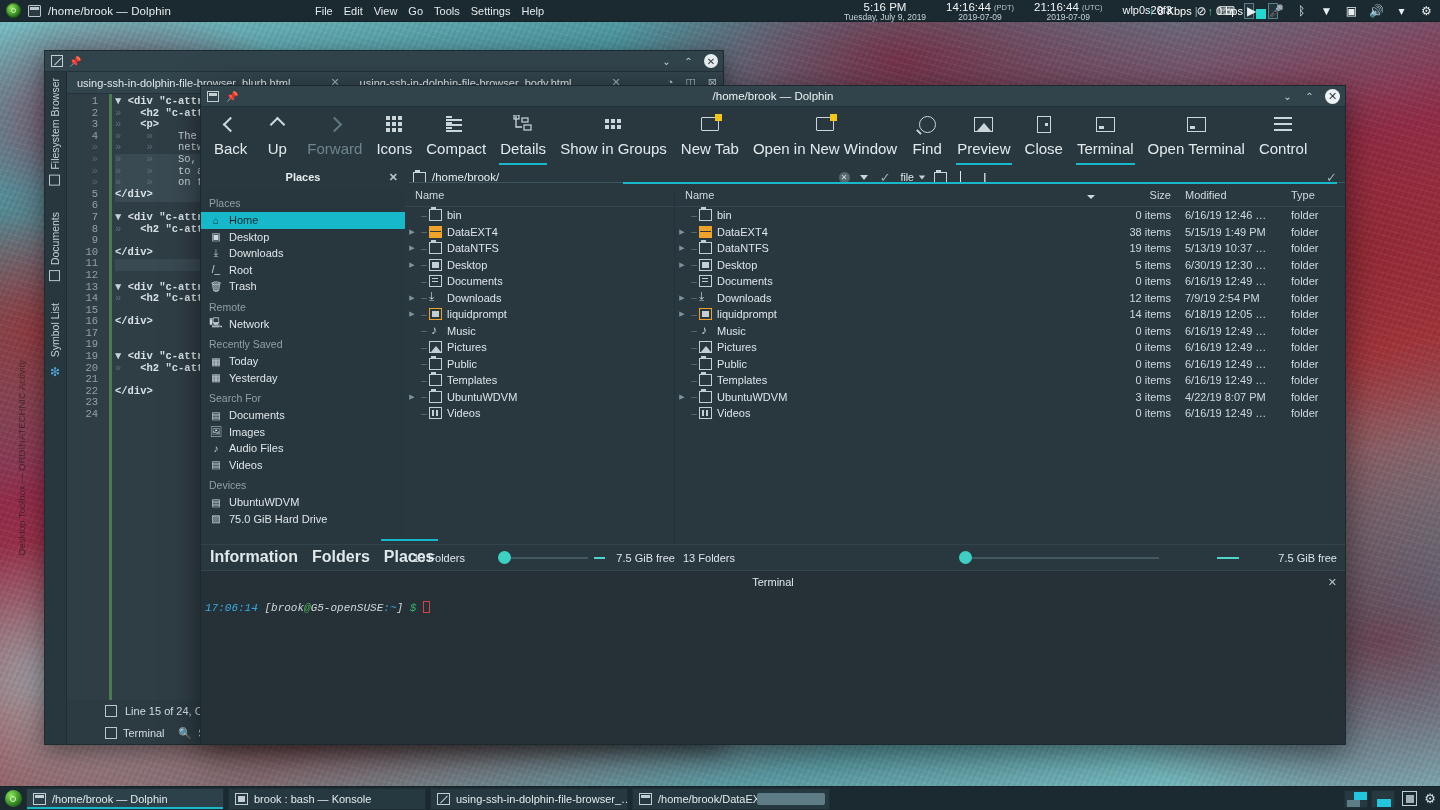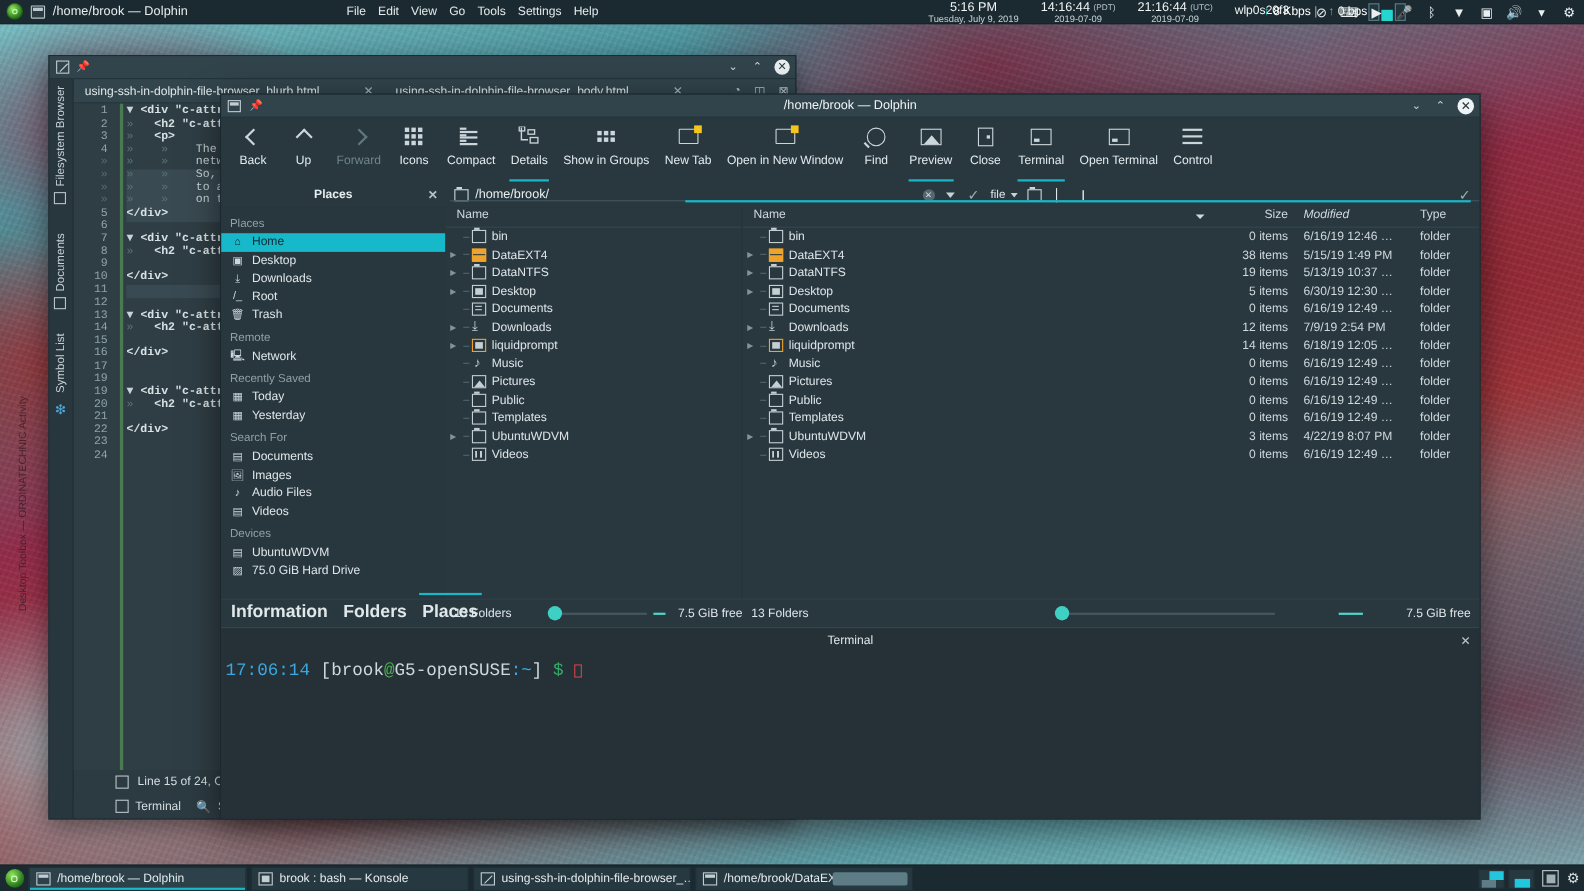--- a/index.html
+++ b/index.html
@@ -146,21 +146,21 @@
   #dolphin .titlebar .ttl{ position:absolute; left:0; right:0; text-align:center; font-size:11.5px; color:#eef4f6;}
   #dolphin .titlebar .rgt{ position:absolute; right:5px; display:flex; gap:9px; align-items:center;}
   #dolphin .titlebar .rgt .x{ width:15px;height:15px;border-radius:50%;background:#eef3f5;color:#2b3a41;display:flex;align-items:center;justify-content:center;font-size:11px;}
 
   
   .toolbar{ height:58px; background:#29383f; display:flex; align-items:flex-start; padding:6px 0 0 6px; }
   .tbtn{
     min-width:46px; padding:0 7px; height:50px; display:flex; flex-direction:column; align-items:center;
     justify-content:flex-start; gap:5px; position:relative; cursor:pointer;
   }
-  .tbtn .lab{ font-size:11px; color:#e2eaec; white-space:nowrap;}
+  .tbtn .lab{ font-size:15px; color:#e2eaec; white-space:nowrap;}
   .tbtn.dis .lab{ color:#6f858d;}
   .tbtn.act::after{ content:""; position:absolute; bottom:-2px; left:6px; right:6px; height:2px; background:#17b8c9;}
   .ticon{ width:22px;height:22px; display:flex;align-items:center;justify-content:center; color:#d3dde0;}
   .chev{ width:11px;height:11px;border-left:2px solid #cdd8dc;border-bottom:2px solid #cdd8dc;}
   .chev.l{ transform:rotate(45deg);}
   .chev.r{ transform:rotate(-135deg);}
   .chev.u{ transform:rotate(135deg);}
   .chev.dis{ border-color:#62787f;}
   .dots3{ display:grid; grid-template-columns:repeat(3,4px); grid-template-rows:repeat(3,4px); gap:2px;}
   .dots3 i{ background:#cbd6da; display:block; width:4px;height:4px;}
@@ -208,21 +208,21 @@
   .pl-ic{ width:12px;height:12px; display:flex;align-items:center;justify-content:center; font-size:10px; color:#cdd8dc;}
   .pl-item.sel .pl-ic{ color:#0d2b30;}
 
   .pane{ background:#29383f; position:relative; overflow:hidden;}
   .pane-l{ width:270px; border-right:1px solid #22313a;}
   .pane-r{ flex:1;}
   .colhdr{ height:18px; display:flex; font-size:11px; color:#cfd9dc; border-bottom:1px solid #35464e;}
   .colhdr .c-name{ padding-left:10px; flex:1;}
   .colhdr .c-size{ width:86px; text-align:right; padding-right:6px; position:relative;}
   .colhdr .c-size .sortcaret{ position:absolute; left:-4px; top:6px; width:0;height:0;border-left:4px solid transparent;border-right:4px solid transparent;border-top:4px solid #cfd9dc;}
-  .colhdr .c-mod{ width:110px; padding-left:8px;font-style:italic;}
+  .colhdr .c-mod{ width:110px; padding-left:8px;}
   .colhdr .c-type{ width:58px; padding-left:4px;}
   .frow{ height:16.5px; display:flex; align-items:center; font-size:11px; color:#dde5e8;}
   .frow .expand{ width:14px; display:flex; align-items:center; justify-content:center; color:#7f959c; font-size:7px;}
   .frow .dash{ width:10px; color:#607780; font-size:10px; text-align:center;}
   .fico{ width:13px;height:12px; margin-right:5px; flex:none; position:relative;}
   .fico.folder{ border:1.3px solid #c4cfd3;}
   .fico.folder::before{ content:""; position:absolute; left:1px; top:-3px; width:5px;height:2px; background:#c4cfd3;}
   .fico.orange{ border:1.3px solid #f0a32a; background:#f0a32a;}
   .fico.orange::before{ content:""; position:absolute; left:0; top:4px; right:0; height:1.5px; background:#2b3a41;}
   .fico.orangehollow{ border:1.6px solid #f0a32a;}
@@ -253,21 +253,21 @@
   .zoom-slider{ position:relative; height:14px; display:flex; align-items:center;}
   .zs-track{ height:2px; background:#44585f;}
   .zs-knob{ width:13px;height:13px;border-radius:50%; background:#3fd0c4; position:absolute; left:0;}
   .zs-dash{ width:11px;height:2px; background:#4fd6cc; }
   .free-lbl{ font-size:11px; color:#dde5e8; text-align:right;}
 
   
   .termpanel{ background:#253137; border-top:1px solid #33454d; height:auto;}
   .termhdr{ height:22px; display:flex; align-items:center; justify-content:center; position:relative; font-size:11px; color:#dfe7e9;}
   .termhdr .cx{ position:absolute; right:8px; color:#b7c4c8;}
-  .termbody{ height:168px; padding:8px 0 0 4px; font-family:"Liberation Mono", monospace; font-size:16px;}
+  .termbody{ height:168px; padding:8px 0 0 4px; font-family:"Liberation Mono", monospace; font-size:11px;font-style:italic;}
   .tm-time{ color:#3aa7e0;}
   .tm-brk{ color:#cfd8db;}
   .tm-user{ color:#cfd8db;}
   .tm-at{ color:#4caf50;}
   .tm-host{ color:#cfd8db;}
   .tm-colon{ color:#3aa7e0;}
   .tm-dollar{ color:#35b06a;}
   .tm-cursor{ display:inline-block; width:7px;height:12px; border:1px solid #d14545; vertical-align:-2px;}
 
   

